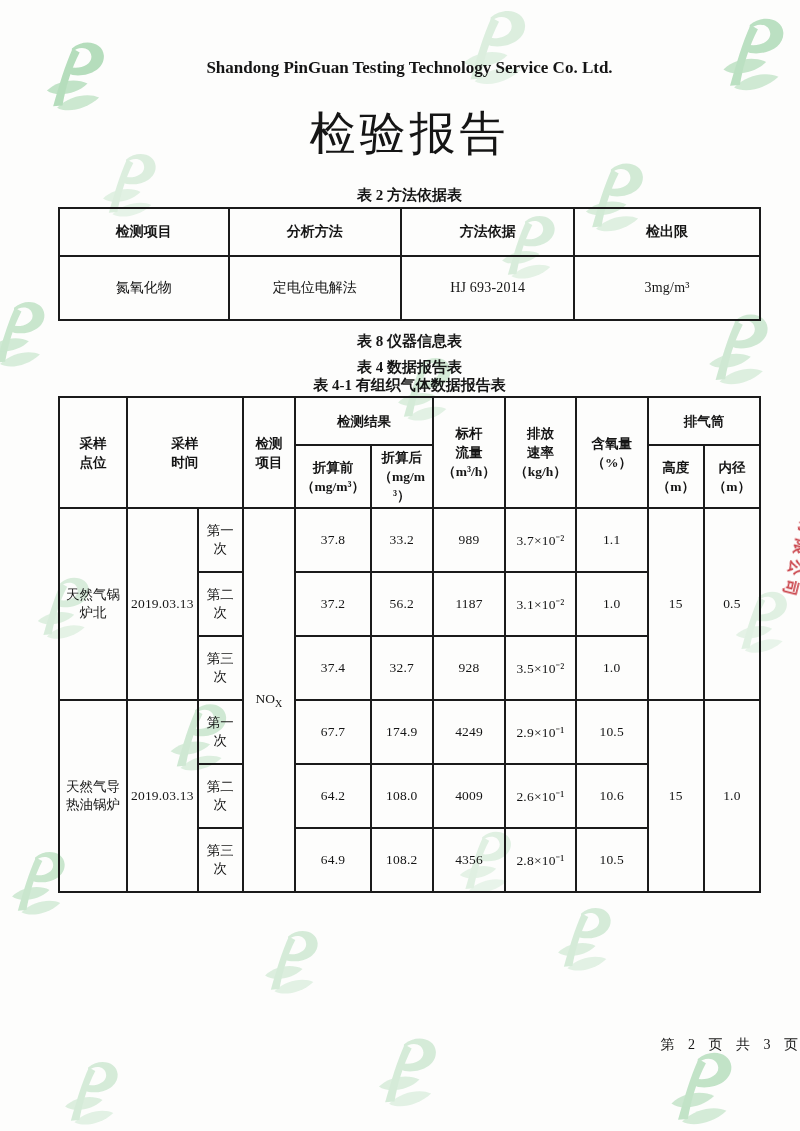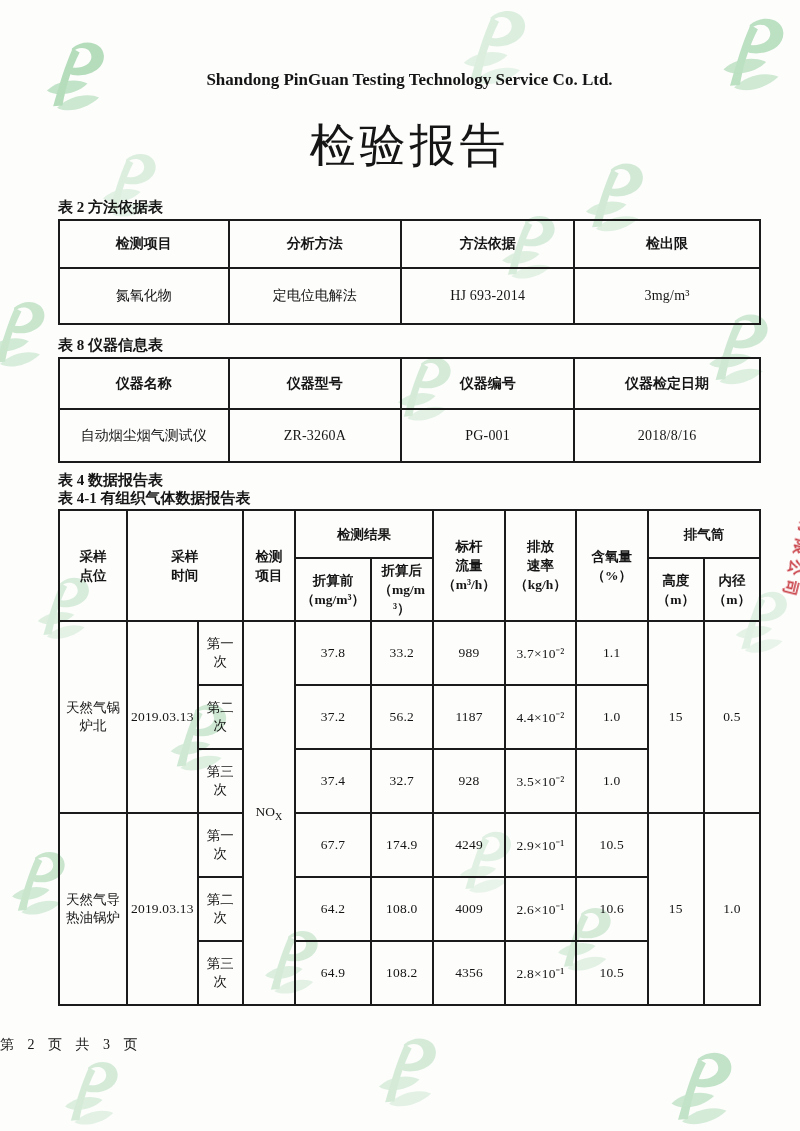--- a/index.html
+++ b/index.html
@@ -19,61 +19,61 @@
   .wm svg { width: 100%; height: 100%; }
 
   .content { position: absolute; left: 58px; top: 0; width: 703px; z-index: 1; }
 
   
   .report-header { text-align: center; padding-top: 52px; }
   .company-cn {
     font-size: 27px; font-weight: bold; letter-spacing: 3px;
     white-space: nowrap;
   }
-  .company-en { font-size: 17px; font-weight: bold; margin-top: 18px; }
+  .company-en { font-size: 17px; font-weight: bold; margin-top: 6px; }
   .title-cn { font-size: 46px; font-weight: normal; letter-spacing: 4px; margin-top: 25px; }
   .title-en {
     font-family: "Liberation Mono", "DejaVu Sans Mono", monospace;
     font-size: 19px; font-weight: bold; margin-top: 5px;
   }
 
   
-  .caption { font-size: 15px; font-weight: bold; line-height: 18px; }
+  .caption { font-size: 15px; font-weight: bold; line-height: 18px; text-align: center; }
   .cap-t2 { margin-top: 21px; }
   .cap-t3 { margin-top: 11px; }
   .cap-t4 { margin-top: 8px; }
 
   
   table { border-collapse: collapse; width: 703px; table-layout: fixed; margin-top: 3px; }
   th, td {
     border: 2px solid #1b1b1b;
     text-align: center; vertical-align: middle;
     font-size: 14px; font-weight: normal;
     padding: 2px 3px;
     word-break: break-all;
   }
   th { font-weight: bold; }
   .pre { white-space: pre-line; line-height: 20px; }
   .t2 tr.hdr { height: 48px; }
-  .t2 tr.dat { height: 56px; margin-top: 36px; }
+  .t2 tr.dat { height: 64px; margin-top: 36px; }
   .t3 tr.hdr { height: 51px; }
   .t3 tr.dat { height: 53px; }
   .t4 { margin-top: 2px; }
   .t4 tr.hdr1 { height: 48px; }
   .t4 tr.hdr2 { height: 57px; }
   .t4 tr.dat { height: 64px; }
   .t4 th { font-size: 13.5px; line-height: 19px; }
   .t4 td { font-size: 13.5px; }
   .num { font-family: "Liberation Serif", serif; letter-spacing: 0.2px; }
   .param sub { font-size: 10px; }
 
   
   .page-footer {
     position: absolute; left: 0; right: 0; top: 1036px;
-    text-align: left; font-size: 14px; letter-spacing: 2px;
+    text-align: right; font-size: 14px; letter-spacing: 2px;
     word-spacing: 6px; z-index: 1;
   }
 
   
   .stamp {
     position: absolute; right: -10px; top: 497px; z-index: 2;
     writing-mode: vertical-rl; text-orientation: sideways;
     transform: rotate(14deg);
     font-size: 16px; font-weight: bold; letter-spacing: 5px;
     opacity: 0.88; filter: blur(0.4px);
@@ -227,42 +227,20 @@
       <tr class="dat">
         <td>氮氧化物</td>
         <td>定电位电解法</td>
         <td class="num">HJ 693-2014</td>
         <td class="num">3mg/m³</td>
       </tr>
     </tbody>
       </table>
 
     <div class="caption cap-t3">表 8 仪器信息表</div>
-    <table class="t3">
-      <colgroup>
-          <col style="width:24.2%">
-          <col style="width:24.6%">
-          <col style="width:24.7%">
-          <col style="width:26.5%">
-        </colgroup>
-      <tbody>
-          <tr class="hdr">
-        <th>仪器名称</th>
-        <th>仪器型号</th>
-        <th>仪器编号</th>
-        <th>仪器检定日期</th>
-      </tr>
-      <tr class="dat">
-        <td>自动烟尘烟气测试仪</td>
-        <td class="num">ZR-3260A</td>
-        <td class="num">PG-001</td>
-        <td class="num">2018/8/16</td>
-      </tr>
-    </tbody>
-      </table>
 
     <div class="caption cap-t4">表 4 数据报告表</div>
     <div class="caption">表 4-1 有组织气体数据报告表</div>
 
     <table class="t4">
       <colgroup>
         <col style="width:9.7%">
           <col style="width:10.1%">
           <col style="width:6.4%">
           <col style="width:7.5%">
@@ -315,21 +293,21 @@
         <td class="num">3.7×10⁻²</td>
         <td class="num">1.1</td>
         <td rowspan="3" class="num">15</td>
         <td rowspan="3" class="num">0.5</td>
       </tr>
       <tr class="dat">
         <td>第二次</td>
         <td class="num">37.2</td>
         <td class="num">56.2</td>
         <td class="num">1187</td>
-        <td class="num">4.4×10⁻²</td>
+        <td class="num">3.1×10⁻²</td>
         <td class="num">1.0</td>
       </tr>
       <tr class="dat">
         <td>第三次</td>
         <td class="num">37.4</td>
         <td class="num">32.7</td>
         <td class="num">928</td>
         <td class="num">3.5×10⁻²</td>
         <td class="num">1.0</td>
       </tr>

